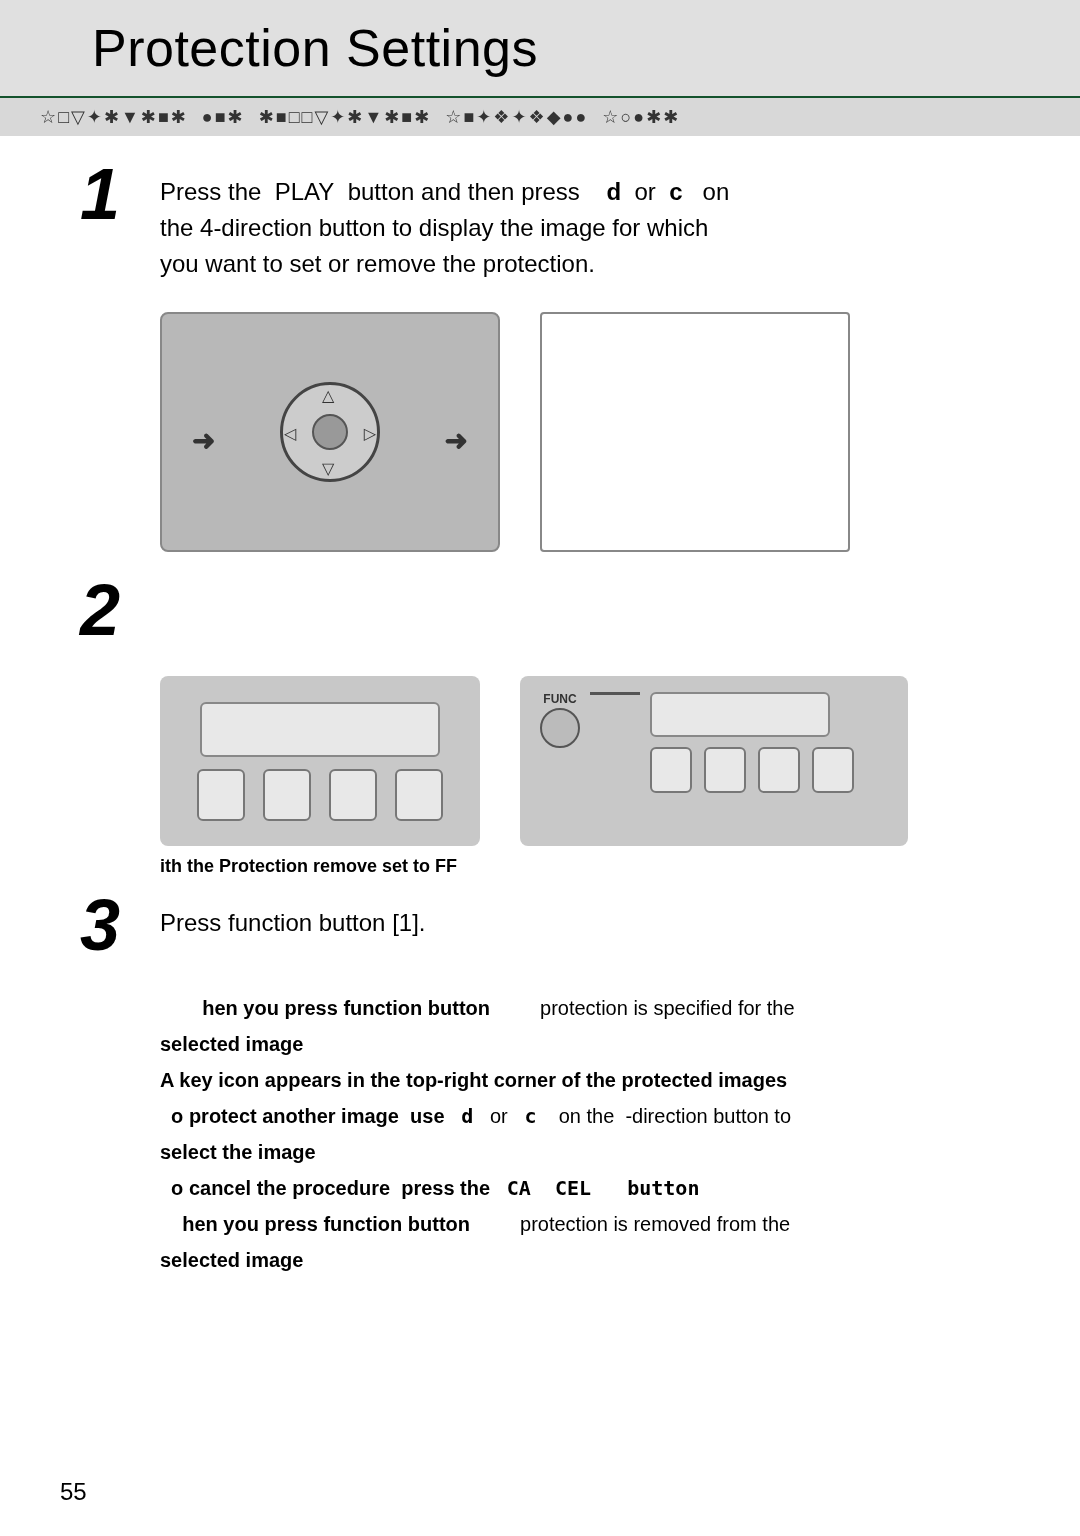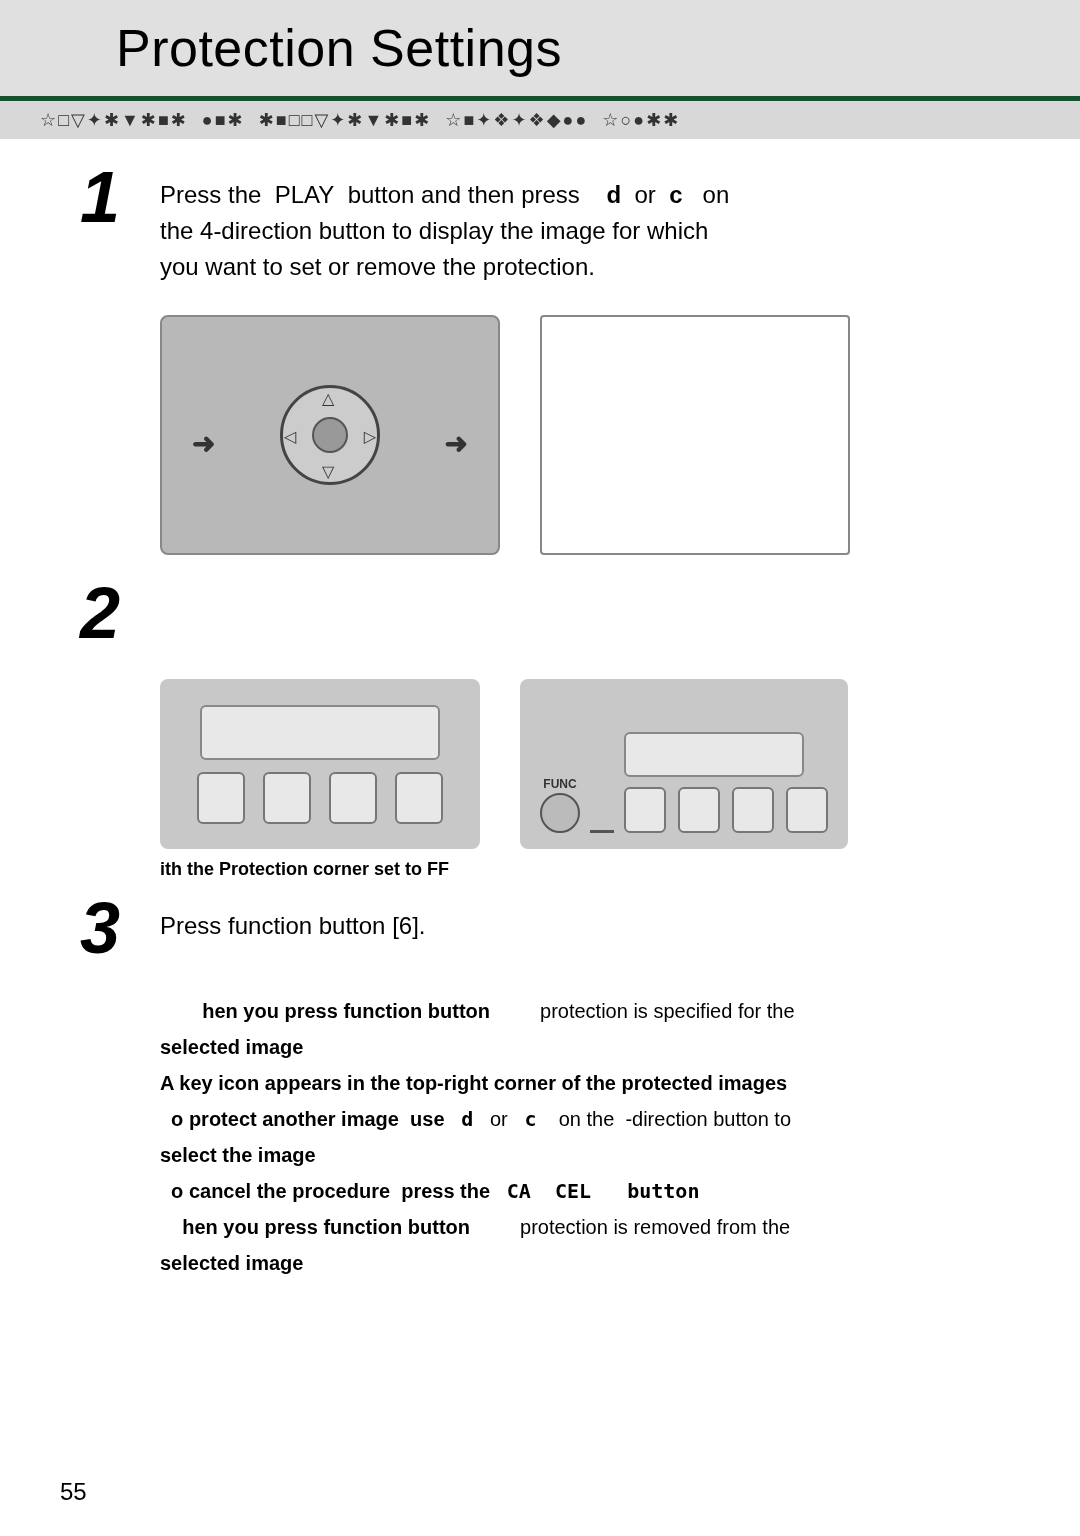--- a/index.html
+++ b/index.html
@@ -15,22 +15,22 @@
     .page-container {
       width: 1080px;
       min-height: 1536px;
       padding: 0;
       position: relative;
     }
 
     
     .header {
       background: #e0e0e0;
-      padding: 18px 40px 18px 116px;
-      border-bottom: 5px solid #14532d;
+      padding: 18px 40px 18px 92px;
+      border-bottom: 2px solid #14532d;
     }
     .header h1 {
       font-size: 52px;
       font-weight: normal;
       color: #000;
       letter-spacing: 0.5px;
     }
 
     
     .icon-bar {
@@ -199,26 +199,26 @@
 
     .func-btn {
       width: 48px;
       height: 52px;
       background: #e8e8e8;
       border: 2px solid #777;
       border-radius: 6px;
     }
 
     .func-diagram-right {
-      width: 328px;
+      width: 388px;
       height: 170px;
       background: #c8c8c8;
       border-radius: 8px;
       display: flex;
-      align-items: flex-end;
+      align-items: flex-start;
       padding: 16px 20px;
       gap: 10px;
     }
 
     .func-label-area {
       display: flex;
       flex-direction: column;
       align-items: center;
       gap: 2px;
     }
@@ -384,26 +384,26 @@
             <div class="func-btn-sm"></div>
             <div class="func-btn-sm"></div>
             <div class="func-btn-sm"></div>
           </div>
         </div>
       </div>
 
     </div>
 
     <div class="caption-ff">
-      <span>ith the Protection corner set to    FF</span>
+      <span>ith the Protection remove set to    FF</span>
     </div>
 
     <div class="step">
       <div class="step-number">3</div>
-      <div class="step-text">Press function button [6].</div>
+      <div class="step-text">Press function button [1].</div>
     </div>
 
     <div class="notes">
       <p>
         <span class="bold indent">&nbsp;&nbsp;&nbsp;&nbsp;hen you press function button</span>
         &nbsp;&nbsp;&nbsp;&nbsp;&nbsp;&nbsp;&nbsp;&nbsp;protection is specified for the
       </p>
       <p class="bold">selected image</p>
       <p class="bold">A key icon appears in the top-right corner of the protected images</p>
       <p>

